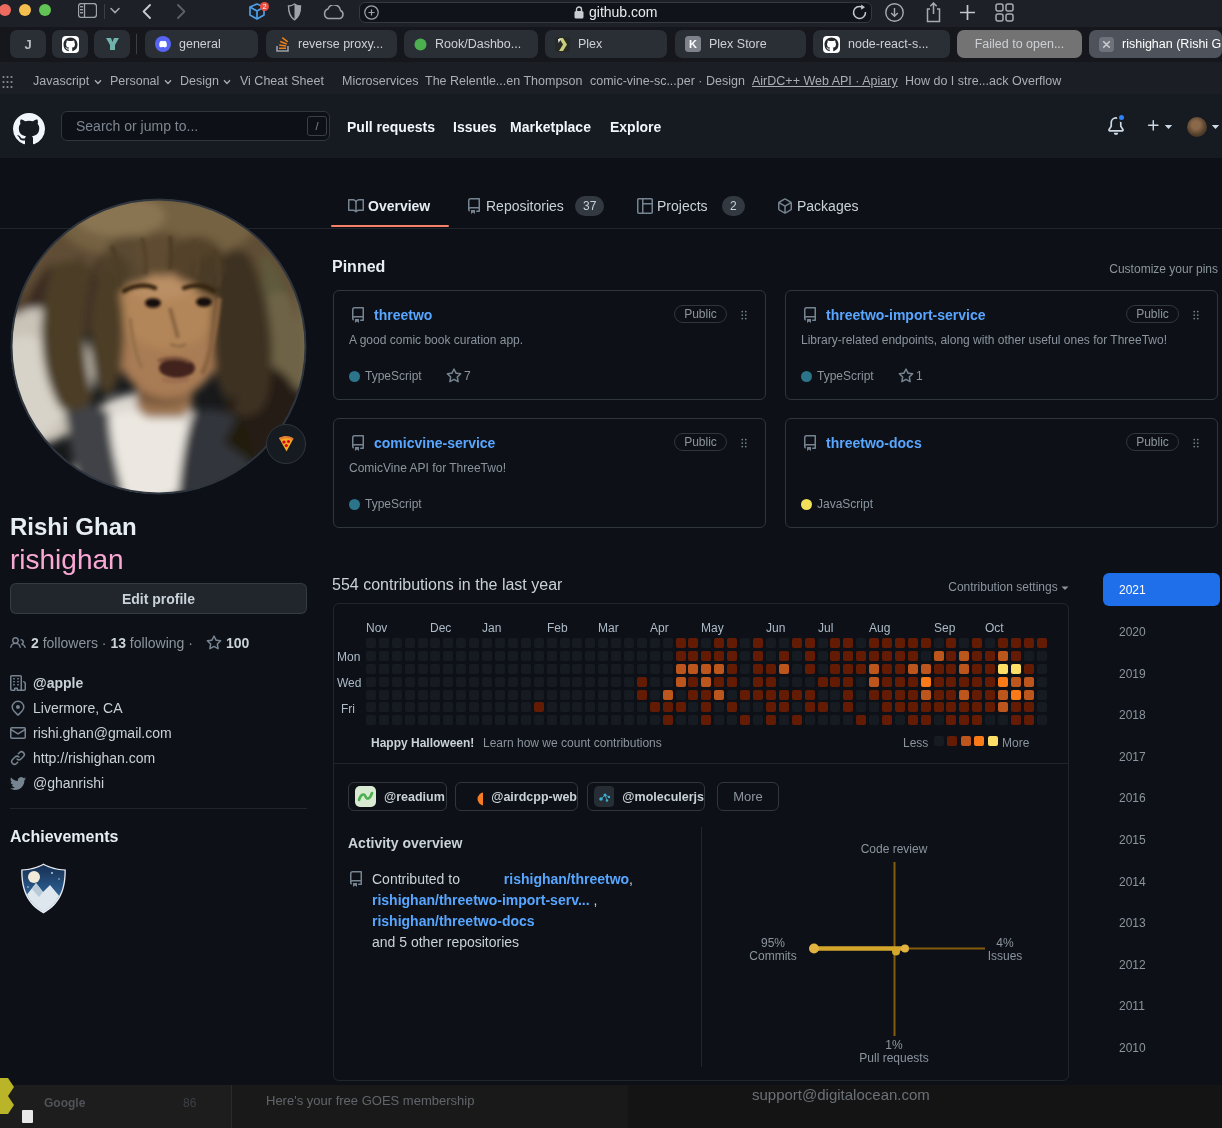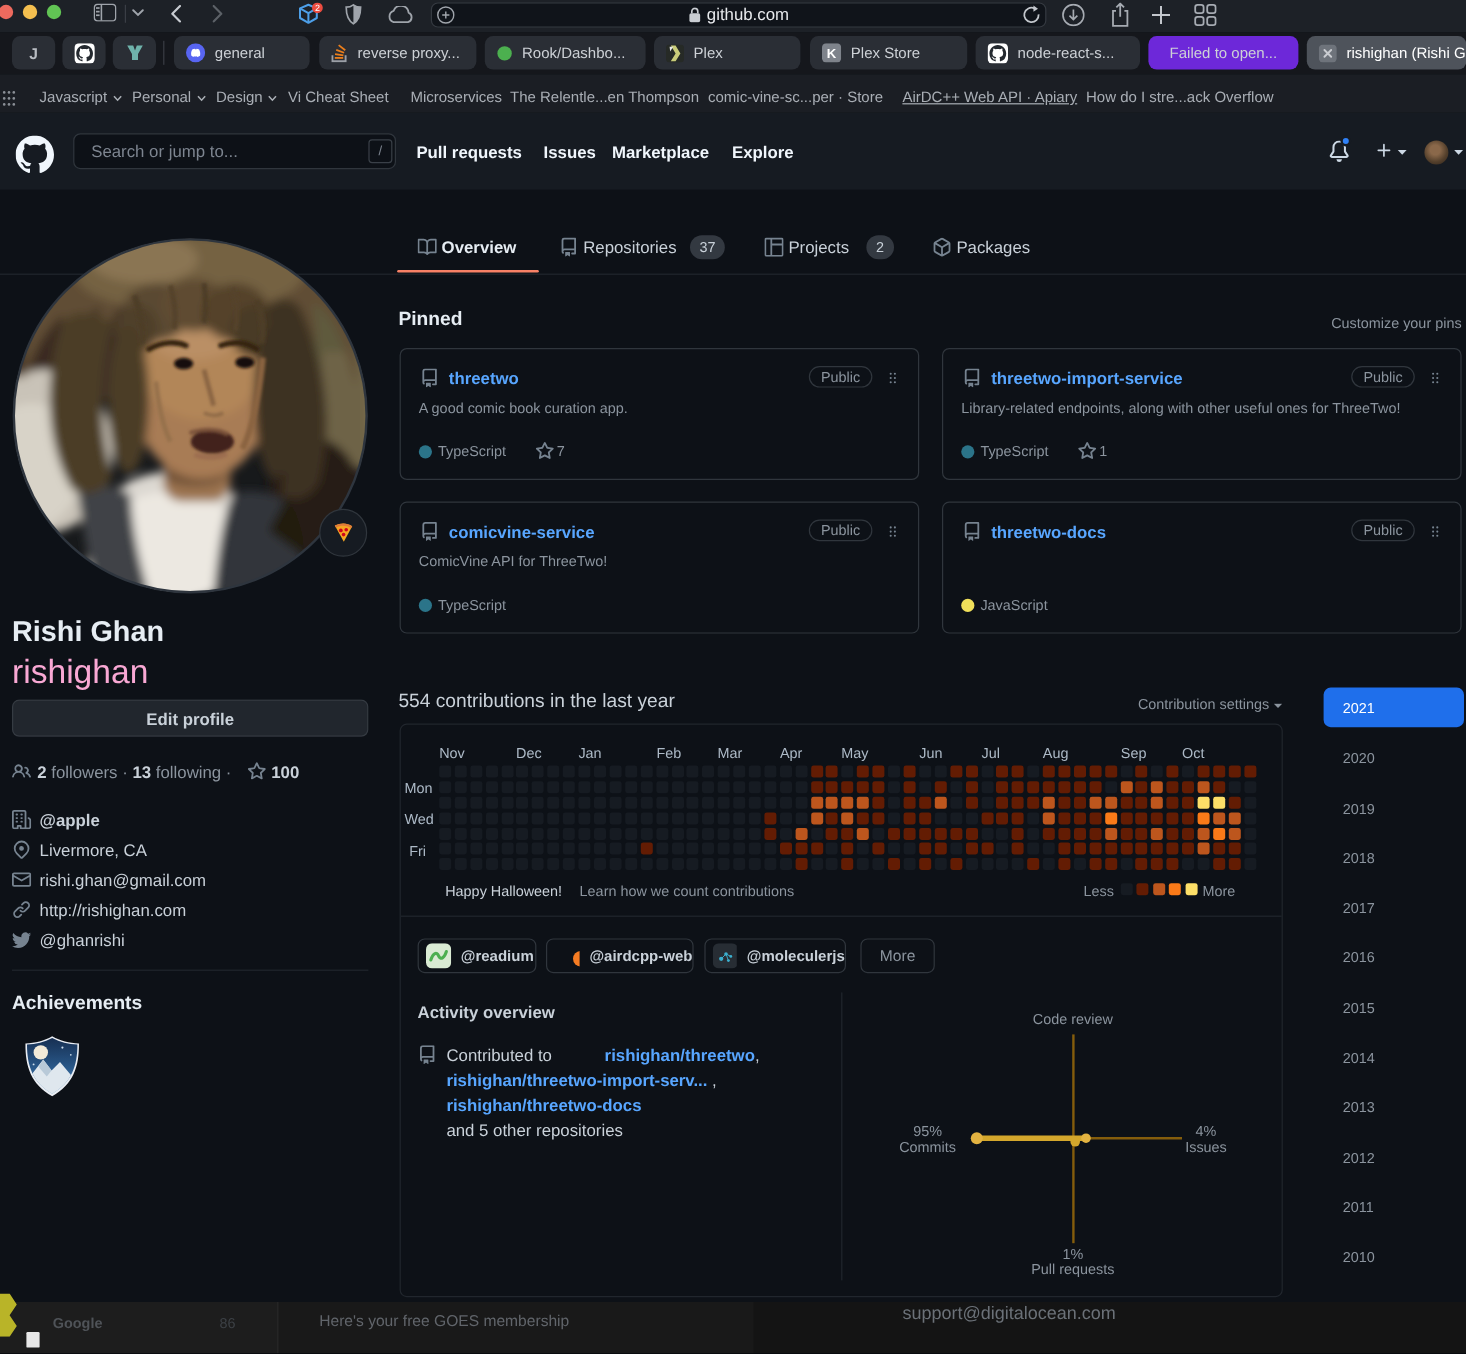--- a/index.html
+++ b/index.html
@@ -165,21 +165,21 @@
         <span style="flex-shrink:0;display:flex;">
           <svg width="17" height="17">
             <rect width="17" height="17" rx="4" fill="#fff"></rect>
             <g transform="translate(1.5,1.5) scale(0.875)">
               <path d="M8 0c4.42 0 8 3.58 8 8a8.013 8.013 0 0 1-5.45 7.59c-.4.08-.55-.17-.55-.38 0-.27.01-1.13.01-2.2 0-.75-.25-1.23-.54-1.48 1.78-.2 3.65-.88 3.65-3.95 0-.88-.31-1.59-.82-2.15.08-.2.36-1.02-.08-2.12 0 0-.67-.22-2.2.82-.64-.18-1.32-.27-2-.27-.68 0-1.36.09-2 .27-1.53-1.03-2.2-.82-2.2-.82-.44 1.1-.16 1.92-.08 2.12-.51.56-.82 1.27-.82 2.15 0 3.06 1.86 3.75 3.64 3.95-.23.2-.44.55-.51 1.07-.46.21-1.61.55-2.33-.66-.15-.24-.6-.83-1.23-.82-.67.01-.27.38.01.53.34.19.73.9.82 1.13.16.45.68 1.31 2.69.94 0 .67.01 1.3.01 1.49 0 .21-.15.45-.55.38A7.995 7.995 0 0 1 0 8c0-4.42 3.58-8 8-8Z" fill="#24292f"></path>
             </g>
           </svg>
         </span>
         <span style="font-size:12.5px;color:#cdd1d6;margin-left:8px;white-space:nowrap;">node-react-s...</span>
       </div>
-      <div class="abs flex" style="left:957px;top:3px;width:125px;height:28px;background:#6d28d9;border-radius:7px;justify-content:center;">
+      <div class="abs flex" style="left:957px;top:3px;width:125px;height:28px;background:#737373;border-radius:7px;justify-content:center;">
         <span style="font-size:12.5px;color:#cdd1d6;">Failed to open...</span>
       </div>
       <div class="abs flex" style="left:1089px;top:3px;width:133px;height:28px;background:#4e535b;border-radius:7px;padding-left:10px;overflow:hidden;">
         <span style="flex-shrink:0;display:flex;">
           <svg width="15" height="15">
             <rect width="15" height="15" rx="3.5" fill="#6e737b"></rect>
             <path d="M4.7 4.7 L10.3 10.3 M10.3 4.7 L4.7 10.3" stroke="#caccd1" stroke-width="1.6" stroke-linecap="round"></path>
           </svg>
         </span>
         <span style="font-size:12.5px;color:#ffffff;margin-left:8px;white-space:nowrap;">rishighan (Rishi G...</span>
@@ -204,21 +204,21 @@
         </svg></div>
       <div class="abs tx" style="left:110px;top:12px;font-size:12.5px;color:#a9aeb5;">Personal <svg width="8" height="6" style="margin-left:1px">
           <path d="M1 1.2 L4 4.5 L7 1.2" fill="none" stroke="#a9aeb5" stroke-width="1.3"></path>
         </svg></div>
       <div class="abs tx" style="left:180px;top:12px;font-size:12.5px;color:#a9aeb5;">Design <svg width="8" height="6" style="margin-left:1px">
           <path d="M1 1.2 L4 4.5 L7 1.2" fill="none" stroke="#a9aeb5" stroke-width="1.3"></path>
         </svg></div>
       <div class="abs tx" style="left:240px;top:12px;font-size:12.5px;color:#a9aeb5;">Vi Cheat Sheet</div>
       <div class="abs tx" style="left:342px;top:12px;font-size:12.5px;color:#a9aeb5;">Microservices</div>
       <div class="abs tx" style="left:425px;top:12px;font-size:12.5px;color:#a9aeb5;">The Relentle...en Thompson</div>
-      <div class="abs tx" style="left:590px;top:12px;font-size:12.5px;color:#a9aeb5;">comic-vine-sc...per · Store</div>
+      <div class="abs tx" style="left:590px;top:12px;font-size:12.5px;color:#a9aeb5;">comic-vine-sc...per · Design</div>
       <div class="abs tx" style="left:752px;top:12px;font-size:12.5px;color:#a9aeb5;text-decoration:underline;">AirDC++ Web API · Apiary</div>
       <div class="abs tx" style="left:905px;top:12px;font-size:12.5px;color:#a9aeb5;">How do I stre...ack Overflow</div>
     </div>
 <div class="abs" style="left:0;top:94px;width:1222px;height:64px;background:#161b22;">
   <svg class="abs" style="left:13px;top:19px" width="32" height="32" viewBox="0 0 16 16" fill="#f0f6fc">
         <path d="M8 0c4.42 0 8 3.58 8 8a8.013 8.013 0 0 1-5.45 7.59c-.4.08-.55-.17-.55-.38 0-.27.01-1.13.01-2.2 0-.75-.25-1.23-.54-1.48 1.78-.2 3.65-.88 3.65-3.95 0-.88-.31-1.59-.82-2.15.08-.2.36-1.02-.08-2.12 0 0-.67-.22-2.2.82-.64-.18-1.32-.27-2-.27-.68 0-1.36.09-2 .27-1.53-1.03-2.2-.82-2.2-.82-.44 1.1-.16 1.92-.08 2.12-.51.56-.82 1.27-.82 2.15 0 3.06 1.86 3.75 3.64 3.95-.23.2-.44.55-.51 1.07-.46.21-1.61.55-2.33-.66-.15-.24-.6-.83-1.23-.82-.67.01-.27.38.01.53.34.19.73.9.82 1.13.16.45.68 1.31 2.69.94 0 .67.01 1.3.01 1.49 0 .21-.15.45-.55.38A7.995 7.995 0 0 1 0 8c0-4.42 3.58-8 8-8Z"></path>
       </svg>
   <div class="abs" style="left:61px;top:17px;width:269px;height:30px;background:#0d1117;border:1px solid #30363d;border-radius:6px;"></div>
   <div class="abs tx" style="left:76px;top:24px;font-size:14px;color:#7d8590;">Search or jump to...</div>
   <div class="abs flex" style="left:307px;top:22px;width:20px;height:20px;border:1px solid #3a4048;border-radius:3px;justify-content:center;">
@@ -858,21 +858,21 @@
     <i class="hc" style="left:1037px;top:638px;background:#631c03"></i>
     <i class="hc" style="left:1037px;top:651px;background:#161b22"></i>
     <i class="hc" style="left:1037px;top:664px;background:#161b22"></i>
     <i class="hc" style="left:1037px;top:677px;background:#161b22"></i>
     <i class="hc" style="left:1037px;top:690px;background:#161b22"></i>
     <i class="hc" style="left:1037px;top:702px;background:#161b22"></i>
     <i class="hc" style="left:1037px;top:715px;background:#161b22"></i>
     <div class="dlab" style="left:337px;top:650px;">Mon</div>
     <div class="dlab" style="left:337px;top:676px;">Wed</div>
     <div class="dlab" style="left:341px;top:702px;">Fri</div>
-    <div class="abs tx" style="left:371px;top:736px;font-size:12px;font-weight:400;color:#c9d1d9;">Happy Halloween!</div>
+    <div class="abs tx" style="left:371px;top:736px;font-size:12px;font-weight:700;color:#c9d1d9;">Happy Halloween!</div>
     <div class="abs tx" style="left:483px;top:736px;font-size:12px;color:#8b949e;">Learn how we count contributions</div>
     <div class="abs tx" style="left:903px;top:736px;font-size:12px;color:#8b949e;">Less</div>
     <i class="hc" style="left:934px;top:736px;background:#161b22"></i>
     <i class="hc" style="left:947px;top:736px;background:#631c03"></i>
     <i class="hc" style="left:961px;top:736px;background:#bd561d"></i>
     <i class="hc" style="left:974px;top:736px;background:#fa7a18"></i>
     <i class="hc" style="left:988px;top:736px;background:#fddf68"></i>
     <div class="abs tx" style="left:1002px;top:736px;font-size:12px;color:#8b949e;">More</div>
     <div class="abs" style="left:334px;top:763px;width:734px;height:1px;background:#21262d;"></div>
     <div class="abs flex" style="left:348px;top:782px;width:99px;height:29px;border:1px solid #30363d;border-radius:6px;padding-left:6px;">

